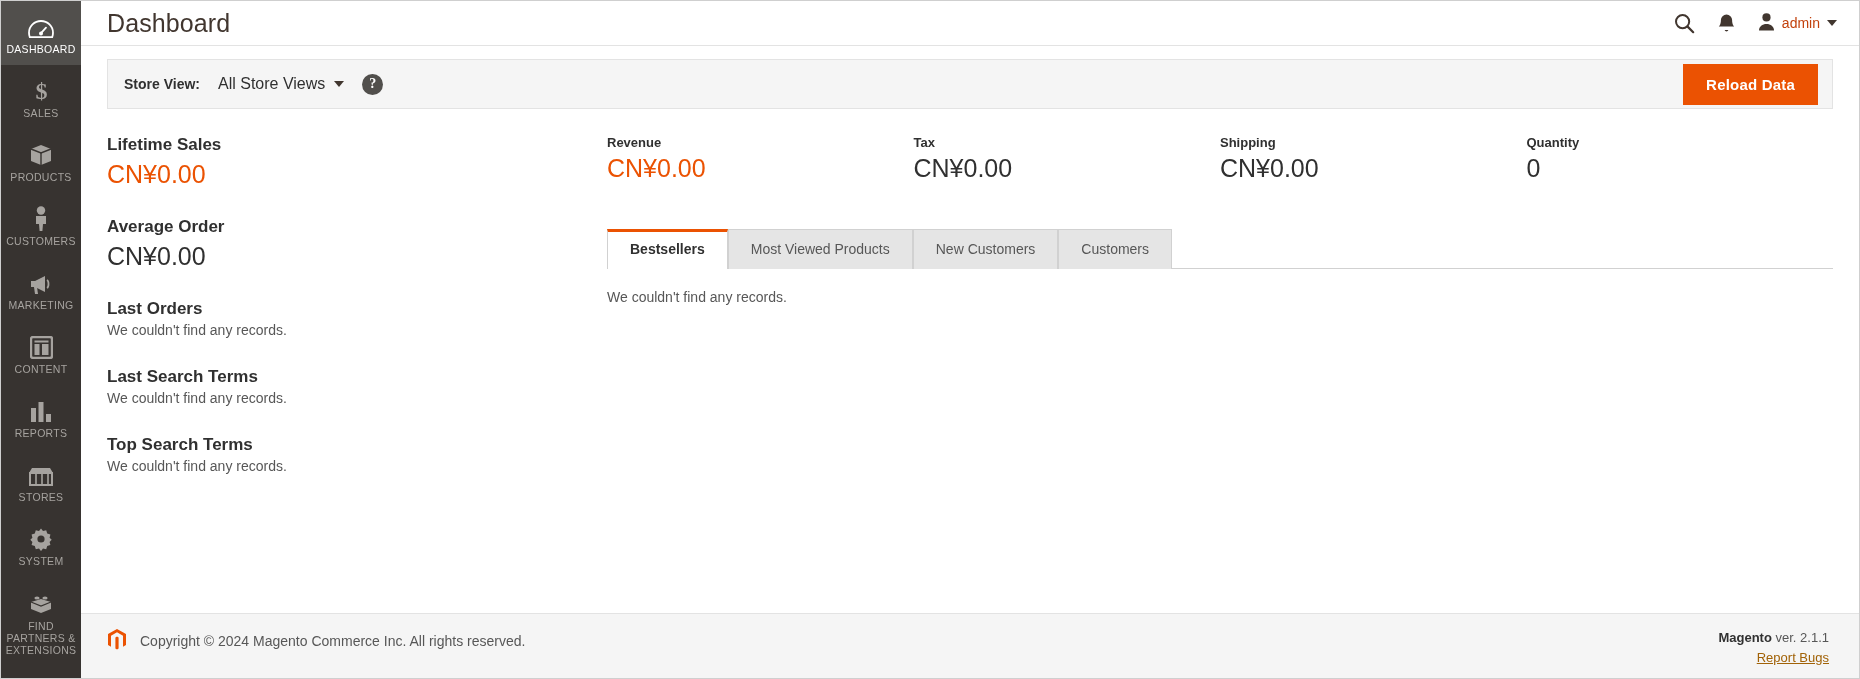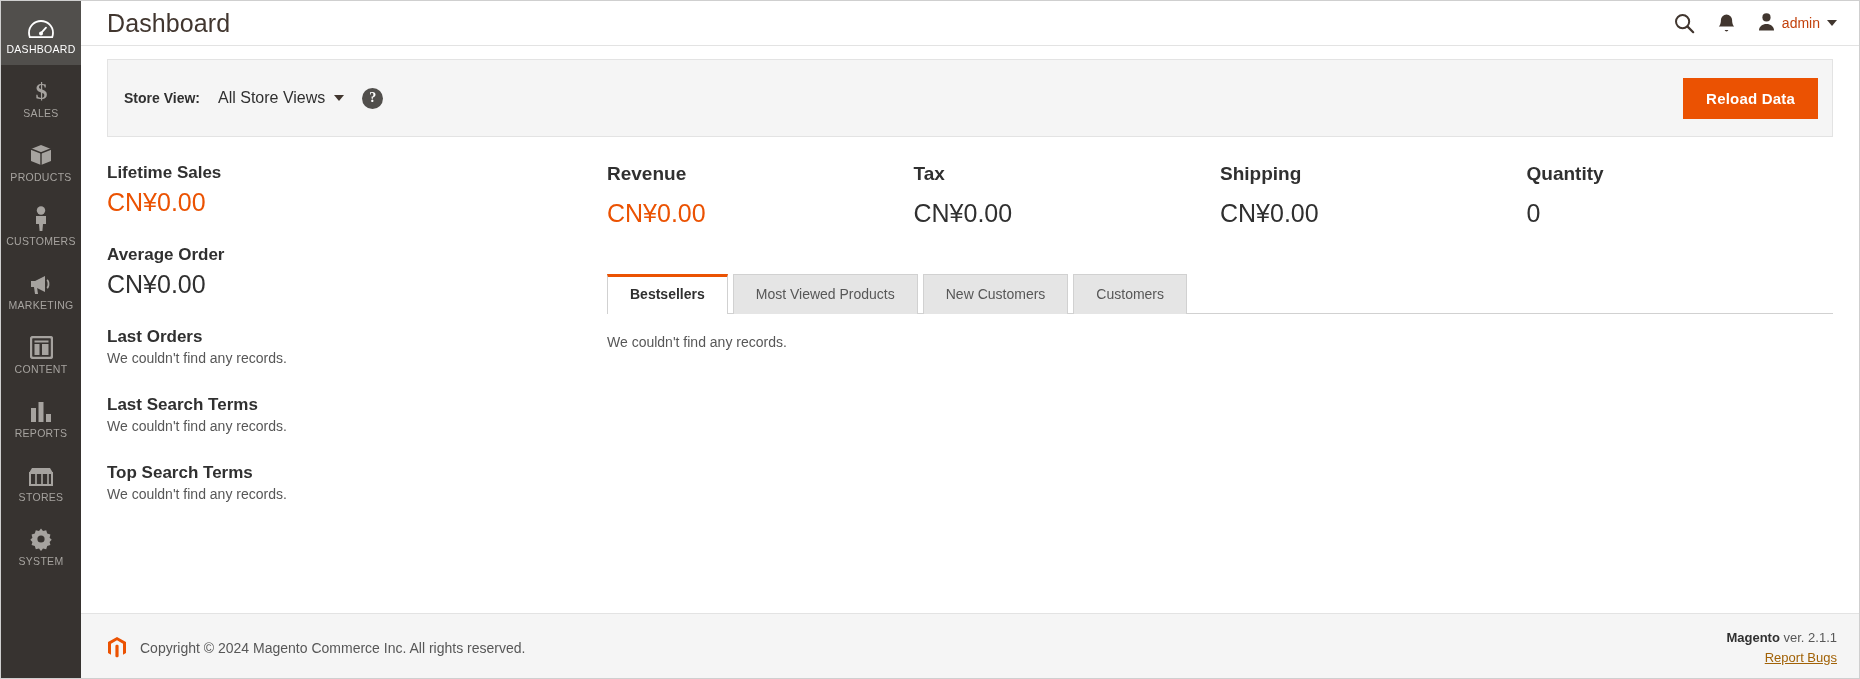--- a/index.html
+++ b/index.html
@@ -53,21 +53,21 @@
     display: flex; align-items: center; gap: 7px; cursor: pointer;
     font-size: 14px; color: #c2410c;
   }
   .caret { width: 0; height: 0; border-left: 5px solid transparent;
            border-right: 5px solid transparent; border-top: 6px solid #41362f; }
 
   .content-wrap { flex: 1; display: flex; flex-direction: column; background: #fff; min-height: 0; }
 
   .storebar {
     margin: 13px 26px 0 26px; background: #f5f5f5; border: 1px solid #e3e3e3;
-    height: 78px; display: flex; align-items: center; padding: 0 14px 0 16px;
+    height: 50px; display: flex; align-items: center; padding: 0 14px 0 16px;
     justify-content: space-between;
   }
   .store-left { display: flex; align-items: center; gap: 18px; }
   .store-label { font-size: 14px; font-weight: bold; color: #303030; }
   .store-select {
     display: flex; align-items: center; gap: 9px; cursor: pointer;
     font-size: 16px; color: #303030;
   }
   .help-ico {
     width: 21px; height: 21px; border-radius: 50%; background: #514f4c; color: #fff;
@@ -90,43 +90,43 @@
   .stat-value.accent { color: #eb5202; }
   .list-block { margin-bottom: 29px; }
   .list-title { font-size: 17px; font-weight: bold; color: #303030; margin-bottom: 3px; }
   .empty-text { font-size: 14px; color: #575757; }
 
   .chart-msg { font-size: 14px; color: #575757; margin-bottom: 17px; }
   .chart-msg a { color: #007bdb; text-decoration: none; }
 
   .kpis { display: flex; margin-bottom: 45px; }
   .kpi { flex: 1; }
-  .kpi-label { font-size: 19px; font-weight: bold; color: #303030; margin-bottom: 14px; }
+  .kpi-label { font-size: 13px; font-weight: bold; color: #303030; margin-bottom: 4px; }
   .kpi-value { font-size: 25px; color: #303030; font-weight: 400; }
   .kpi-value.accent { color: #eb5202; }
 
-  .tabs { display: flex; align-items: center; gap: 5px; }
+  .tabs { display: flex; align-items: center; }
   .tab {
     background: #e5e5e5; border: 1px solid #d1d1d1; border-bottom: none;
     padding: 11px 22px 12px; font-size: 14px; color: #575757; cursor: pointer;
     position: relative; top: 1px;
   }
   .tab.active {
     background: #fff; color: #303030; font-weight: bold;
     border-top: 3px solid #eb5202; padding-top: 9px; border-color: #d1d1d1;
     border-top-color: #eb5202;
   }
   .tabs-rule { border-bottom: 1px solid #d1d1d1; }
   .tab-panel { padding: 20px 0 0 0; }
   .tab-panel .empty-text { font-size: 14px; color: #575757; }
 
   .footer {
     border-top: 1px solid #e3e3e3; background: #f5f5f5;
-    padding: 14px 22px 10px 26px; display: flex; justify-content: space-between;
-    align-items: center; margin-top: auto;
+    padding: 14px 30px 10px 26px; display: flex; justify-content: space-between;
+    align-items: flex-start; margin-top: auto;
   }
   .copy { display: flex; align-items: center; gap: 13px; font-size: 14px; color: #575757; }
   .ver { text-align: right; font-size: 13px; color: #575757; line-height: 20px; }
   .ver b { color: #303030; }
   .ver a { color: #a16207; text-decoration: underline; font-size: 13px; }
 </style>
 </head>
 <body>
 
 <div id="app">
@@ -222,20 +222,31 @@
     <div class="nav-item">
       <div class="nav-ico">
         <svg width="24" height="24" viewBox="0 0 24 24">
             <path d="M12 1.5l2 2.6 3.2-.8 1 3.2 3.2 1-.8 3.2 2.1 2.1-2.1 2.1.8 3.2-3.2 1-1 3.2-3.2-.8-2 2.6-2-2.6-3.2.8-1-3.2-3.2-1 .8-3.2L1.3 12.8 3.4 10.7l-.8-3.2 3.2-1 1-3.2L10 4.1z" fill="#a6a39f"></path>
             <circle cx="12" cy="12" r="3.6" fill="#373330"></circle>
           </svg>
       </div>
       <div class="nav-label">SYSTEM</div>
     </div>
 
+    <div class="nav-item partners">
+      <div class="nav-ico">
+        <svg width="26" height="22" viewBox="0 0 26 22">
+            <ellipse cx="9" cy="4" rx="2.6" ry="1.6" fill="#a6a39f"></ellipse>
+            <ellipse cx="17" cy="4" rx="2.6" ry="1.6" fill="#a6a39f"></ellipse>
+            <path d="M3 8l10-3 10 3v7l-10 4-10-4z" fill="#a6a39f"></path>
+            <path d="M3 8l10 4 10-4" fill="none" stroke="#373330" stroke-width="1.2"></path>
+          </svg>
+      </div>
+      <div class="nav-label">FIND PARTNERS &amp; EXTENSIONS</div>
+    </div>
   </nav>
 
   <div class="main">
 
     <div class="topbar">
       <div class="page-title">Dashboard</div>
       <div class="top-actions">
         <div class="icon-btn">
           <svg width="21" height="21" viewBox="0 0 21 21">
               <circle cx="8.6" cy="8.6" r="6.6" fill="none" stroke="#41362f" stroke-width="2"></circle>

